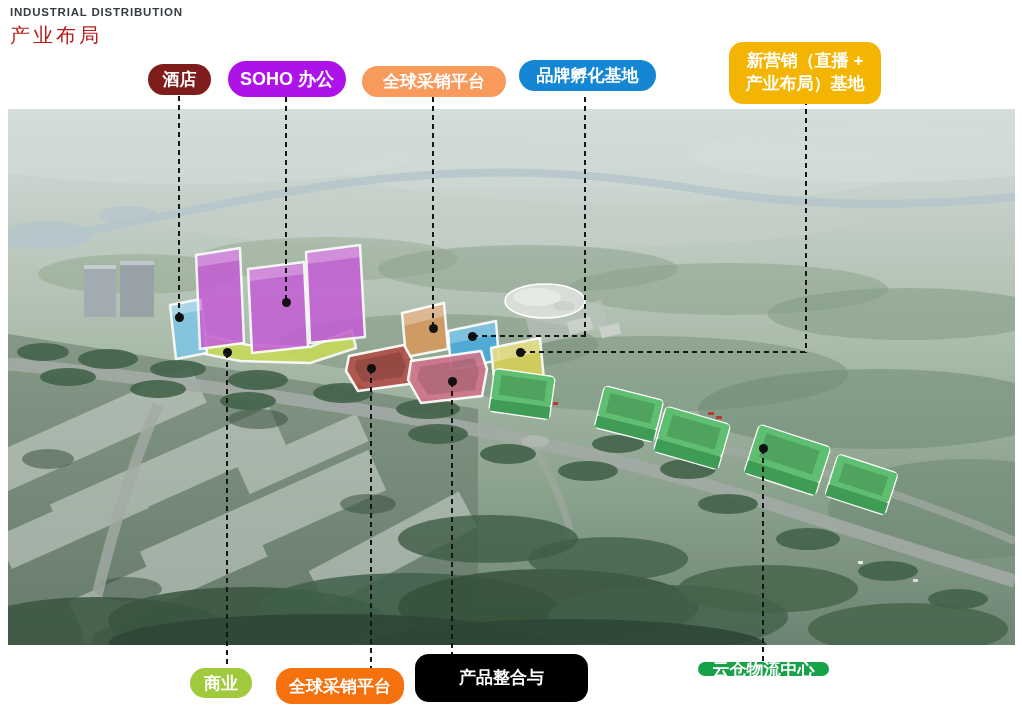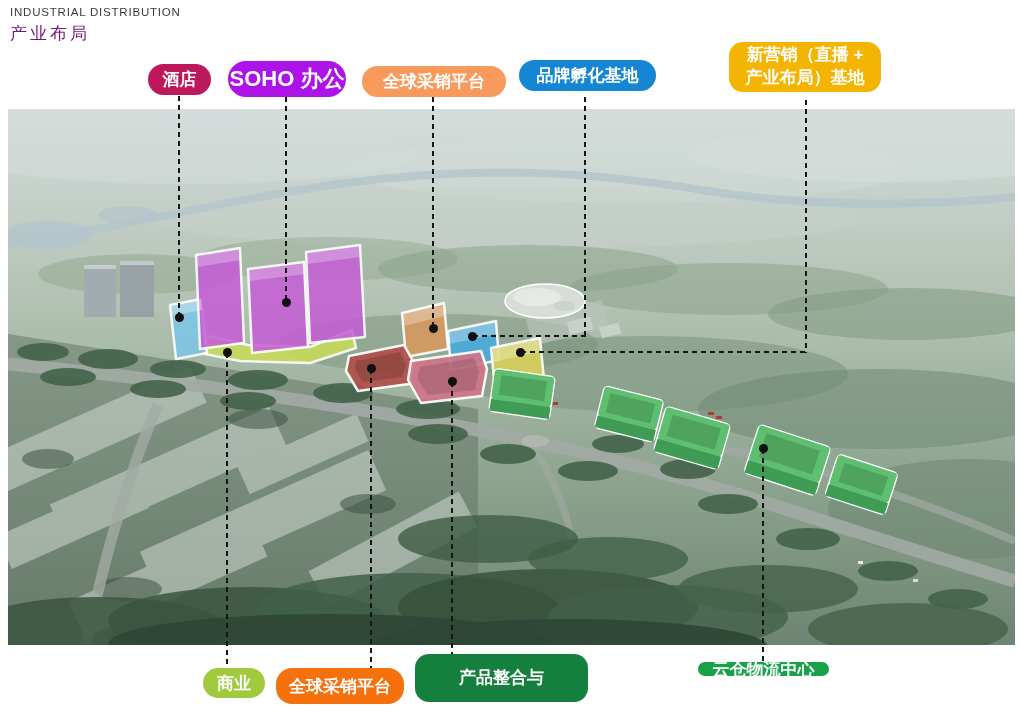--- a/index.html
+++ b/index.html
@@ -2,45 +2,45 @@
 <html><head>
 <meta charset="utf-8">
 <style>
   html,body{margin:0;padding:0;}
   body{
     width:1022px;height:713px;position:relative;background:#ffffff;
     font-family:"Liberation Sans","DejaVu Sans",sans-serif;overflow:hidden;
   }
   
   .title-en{
-    position:absolute;left:10px;top:6px;font-size:11.5px;font-weight:normal;
+    position:absolute;left:10px;top:6px;font-size:11.5px;font-weight:bold;
     letter-spacing:.8px;color:#373c42;
   }
   .title-zh{
-    position:absolute;left:10px;top:22px;font-size:17px;color:#701a75;
+    position:absolute;left:10px;top:22px;font-size:20px;color:#b91c1c;
     letter-spacing:3px;
   }
   
   .aerial{
     position:absolute;left:8px;top:109px;width:1007px;height:536px;overflow:hidden;
   }
   .aerial svg{display:block;}
   
   .pill{
     position:absolute;display:flex;align-items:center;justify-content:center;
     color:#fff;font-weight:bold;font-size:17px;border-radius:16px;
     box-sizing:border-box;text-align:center;white-space:nowrap;z-index:6;
   }
   .pill.two-line{flex-direction:column;line-height:1.35;border-radius:14px;}
   #pill-hotel   {left:148px;top:64px;width:63px; height:31px;}
-  #pill-soho    {left:228px;top:61px;width:118px;height:36px;font-size:22px;border-radius:18px;}
+  #pill-soho    {left:228px;top:61px;width:118px;height:36px;font-size:18px;border-radius:18px;}
   #pill-digital {left:362px;top:66px;width:144px;height:31px;}
   #pill-brand   {left:519px;top:60px;width:137px;height:31px;}
-  #pill-newmkt  {left:729px;top:42px;width:152px;height:50px;}
-  #pill-commerce{left:203px;top:668px;width:62px; height:30px;}
+  #pill-newmkt  {left:729px;top:42px;width:152px;height:62px;}
+  #pill-commerce{left:190px;top:668px;width:62px; height:30px;}
   #pill-global  {left:276px;top:668px;width:128px;height:36px;}
   #pill-product {left:415px;top:654px;width:173px;height:48px;}
   #pill-cloud   {left:698px;top:662px;width:131px;height:14px;}
   
   .vline{
     position:absolute;width:2px;z-index:4;
     background:repeating-linear-gradient(to bottom,#161616 0 5px,transparent 5px 9px);
   }
   .hline{
     position:absolute;height:2px;z-index:4;
@@ -264,21 +264,21 @@
 <div class="dot" style="left:175px;top:313px;"></div>
 <div class="dot" style="left:282px;top:298px;"></div>
 <div class="dot" style="left:429px;top:324px;"></div>
 <div class="dot" style="left:468px;top:332px;"></div>
 <div class="dot" style="left:516px;top:348px;"></div>
 <div class="dot" style="left:223px;top:348px;"></div>
 <div class="dot" style="left:367px;top:364px;"></div>
 <div class="dot" style="left:448px;top:377px;"></div>
 <div class="dot" style="left:759px;top:444px;"></div>
 
-<div class="pill" id="pill-hotel" style="background: #be185d; font-family: Liberation Mono, monospace;">
+<div class="pill" id="pill-hotel" style="background: #7f1d1d; font-family: Liberation Mono, monospace;">
   <span>酒店</span>
 </div>
 <div class="pill" id="pill-soho" style="background: rgb(173, 19, 232);">
   <span>SOHO 办公</span>
 </div>
 <div class="pill" id="pill-digital" style="background: rgb(248, 154, 91);">
   <span>全球采销平台</span>
 </div>
 <div class="pill" id="pill-brand" style="background: rgb(20, 134, 212);">
   <span>品牌孵化基地</span>
@@ -286,18 +286,18 @@
 <div class="pill two-line" id="pill-newmkt" style="background: rgb(243, 181, 1);">
   <span>新营销（直播 +</span>
   <span>产业布局）基地</span>
 </div>
 <div class="pill" id="pill-commerce" style="background: rgb(161, 201, 60);">
   <span>商业</span>
 </div>
 <div class="pill" id="pill-global" style="background: rgb(244, 113, 13);">
   <span>全球采销平台</span>
 </div>
-<div class="pill two-line" id="pill-product" style="background: #15803d;">
+<div class="pill two-line" id="pill-product" style="background: #000000;">
   <span>产品整合与</span>
 </div>
 <div class="pill" id="pill-cloud" style="background: rgb(23, 162, 74);">
   <span>云仓物流中心</span>
 </div>
 
 </body></html>

